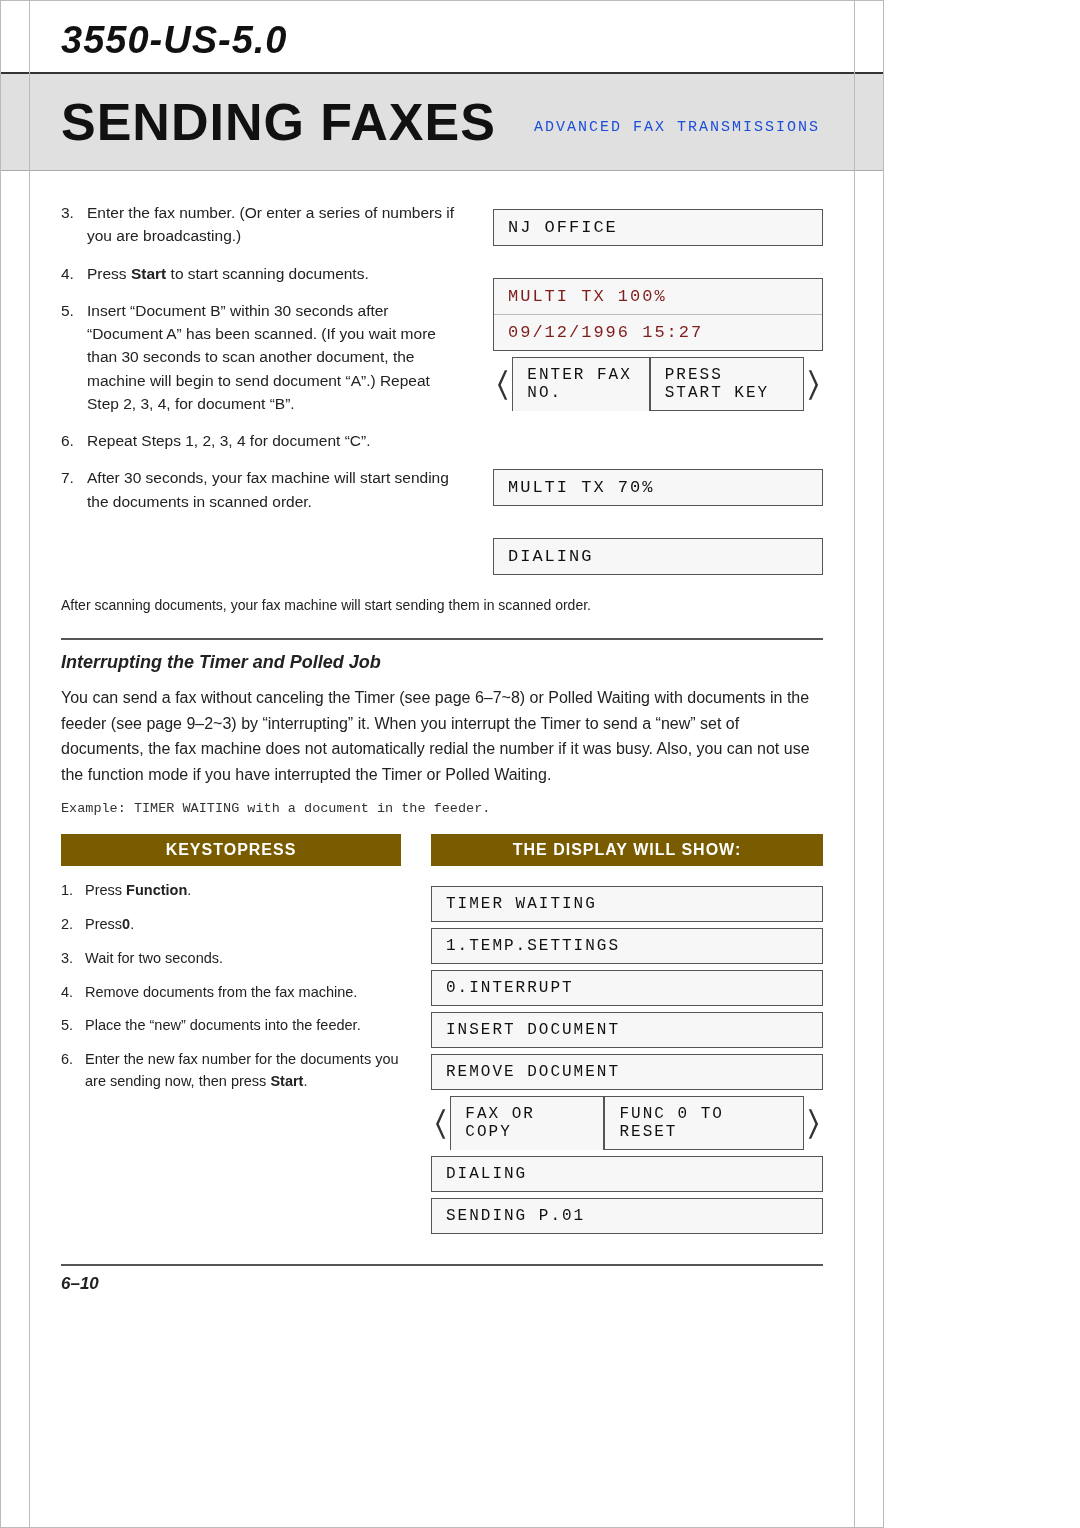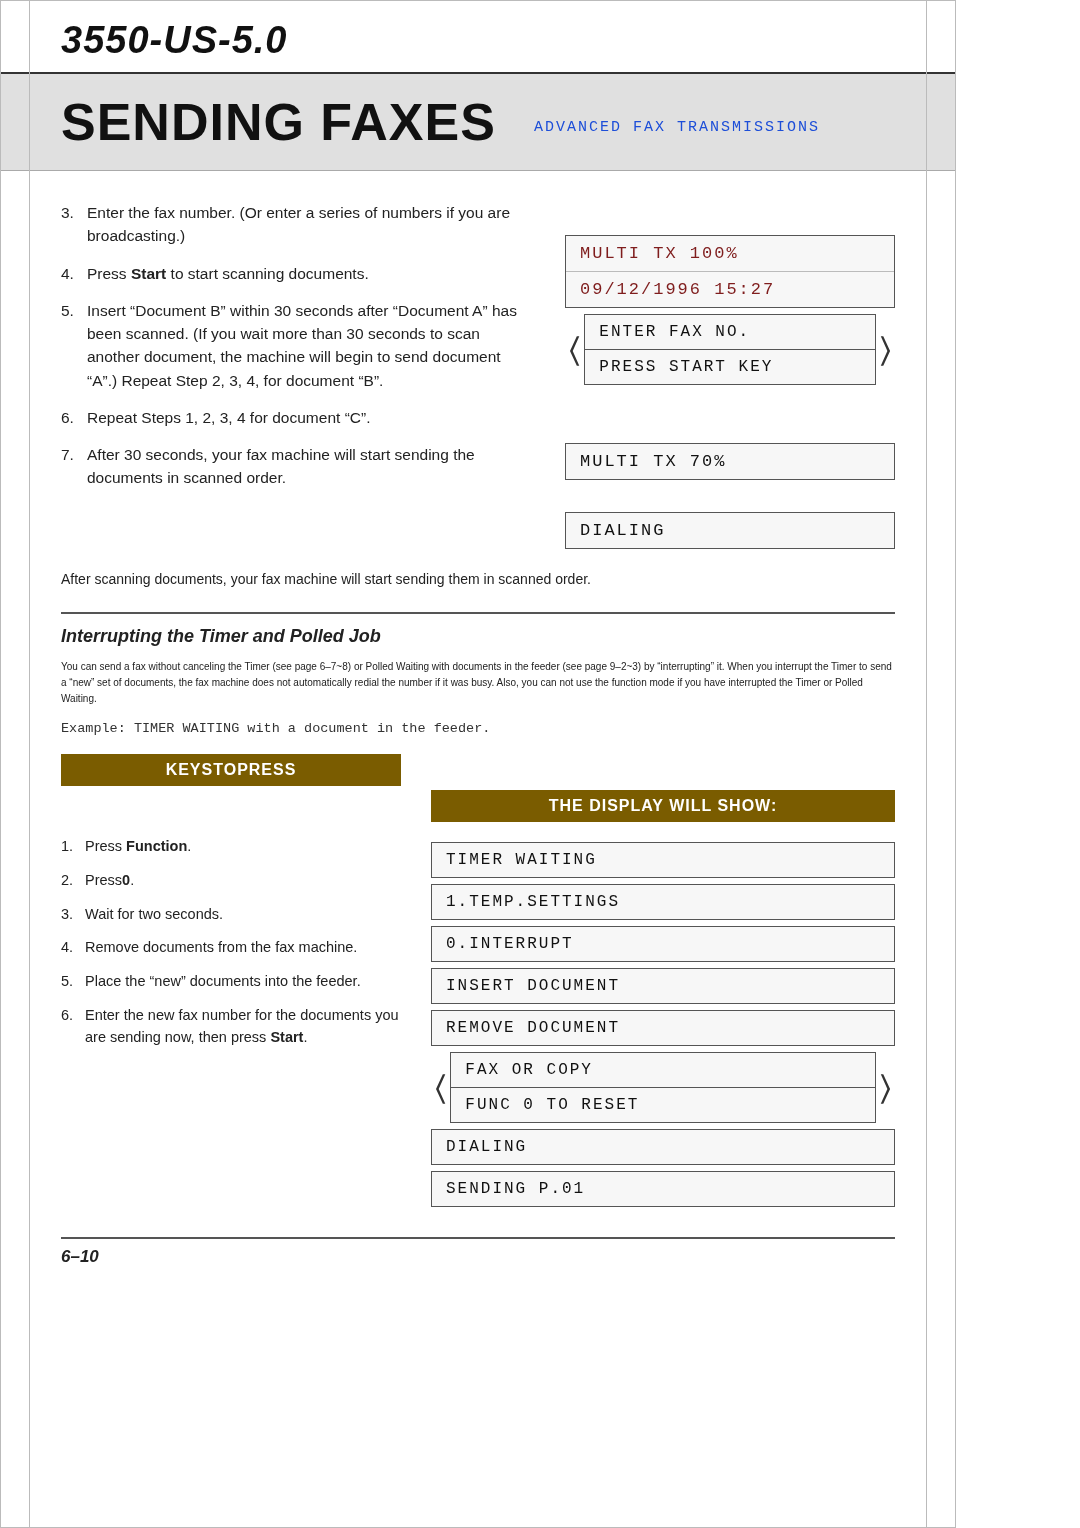--- a/index.html
+++ b/index.html
@@ -6,21 +6,21 @@
     body {
       width: 1080px;
       min-height: 1528px;
       background: #fff;
       font-family: 'Times New Roman', Times, serif;
       color: #222;
       position: relative;
     }
 
     .page-outer {
-      width: 956px;
+      width: 884px;
       min-height: 1528px;
       background: #fff;
       border: 1px solid #bbb;
       padding: 0;
       position: relative;
     }
 
     
     .model-bar {
       border-bottom: 2px solid #333;
@@ -152,21 +152,21 @@
     
     .interrupt-title {
       font-size: 18px;
       font-style: italic;
       font-weight: bold;
       font-family: Arial, sans-serif;
       margin: 12px 60px 0 60px;
     }
 
     .interrupt-body {
-      font-size: 10px;
+      font-size: 16px;
       font-family: Arial, sans-serif;
       margin: 12px 60px 0 60px;
       line-height: 1.6;
       color: #222;
     }
 
     .example-note {
       font-size: 13.5px;
       font-family: 'Courier New', Courier, monospace;
       margin: 14px 60px 0 60px;
@@ -179,21 +179,20 @@
       margin: 18px 60px 0 60px;
       gap: 0;
     }
 
     .kd-left {
       flex: 0 0 340px;
     }
     .kd-right {
       flex: 1;
       padding-left: 30px;
-      margin-top: 36px;
     }
 
     .kd-header-keys {
       background: #7a5c00;
       color: #ffffff;
       font-family: Arial, sans-serif;
       font-size: 16px;
       font-weight: bold;
       letter-spacing: 1px;
       padding: 7px 14px;
@@ -297,21 +296,21 @@
       flex-direction: column;
       justify-content: center;
       font-size: 34px;
       color: #333;
       line-height: 1;
       padding: 0 4px;
     }
     .arrow-stacked {
       flex: 1;
       display: flex;
-      flex-direction: column;
+      flex-direction: row;
       gap: 0;
     }
     .arrow-stacked .display-lcd-standalone {
       border-bottom: none;
     }
     .arrow-stacked .display-lcd-standalone:last-child {
       border-bottom: 1.5px solid #555;
     }
   </style>
 </head>
@@ -360,20 +359,21 @@
         <li class="step-item">
           <span class="step-num">7.</span>
           <span class="step-text">After 30 seconds, your fax machine will start sending the documents in scanned order.</span>
         </li>
 
       </ul>
     </div>
 
     <div class="display-column">
 
+      <div class="lcd-box">NJ  OFFICE</div>
 
       <div class="lcd-spacer"></div>
 
       <div class="lcd-box-group">
         <div class="lcd-line">MULTI  TX      100%</div>
         <div class="lcd-line">09/12/1996  15:27</div>
       </div>
 
       <div class="arrow-combo">
         <div class="arrow-bracket">〈</div>

